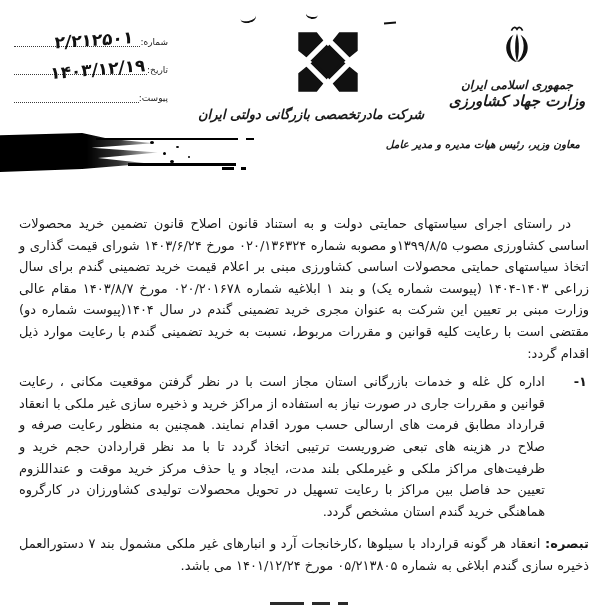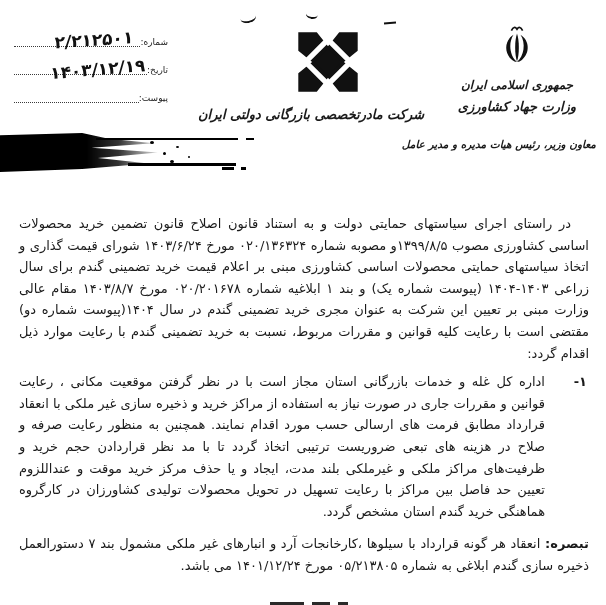--- a/index.html
+++ b/index.html
@@ -36,23 +36,23 @@
   .star-logo{width:66px;height:76px;display:inline-block;}
   .company-name{
     margin-top:2px;font-size:13.5px;font-weight:bold;font-style:italic;
     white-space:nowrap;transform:scaleX(.96);
   }
   .lh-right{
     position:absolute;top:22px;right:14px;width:150px;text-align:center;
   }
   .iran-emblem{width:42px;height:48px;display:inline-block;}
   .state-title{font-size:12px;font-weight:bold;font-style:italic;margin-top:4px;white-space:nowrap;text-align:center;}
-  .ministry{font-size:13px;font-weight:bold;font-style:italic;margin-top:7px;white-space:nowrap;}
+  .ministry{font-size:15px;font-weight:bold;font-style:italic;white-space:nowrap;}
   .signatory{
-    position:absolute;top:138px;right:10px;width:190px;
+    position:absolute;top:138px;right:26px;width:190px;
     font-size:10.5px;font-weight:bold;font-style:italic;
     text-align:center;white-space:nowrap;
   }
   
   .blob{
     position:absolute;left:0;top:133px;width:158px;height:39px;background:#000;
     clip-path:polygon(0 6%,52% 0,68% 14%,97% 26%,58% 38%,100% 50%,62% 64%,94% 78%,52% 92%,0 100%);
     -webkit-mask-image:linear-gradient(90deg,#000 55%,rgba(0,0,0,.8) 75%,rgba(0,0,0,.15) 100%);
     mask-image:linear-gradient(90deg,#000 55%,rgba(0,0,0,.8) 75%,rgba(0,0,0,.15) 100%);
   }

